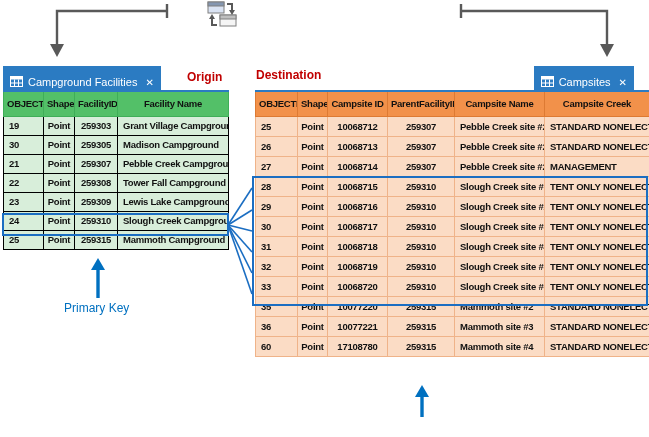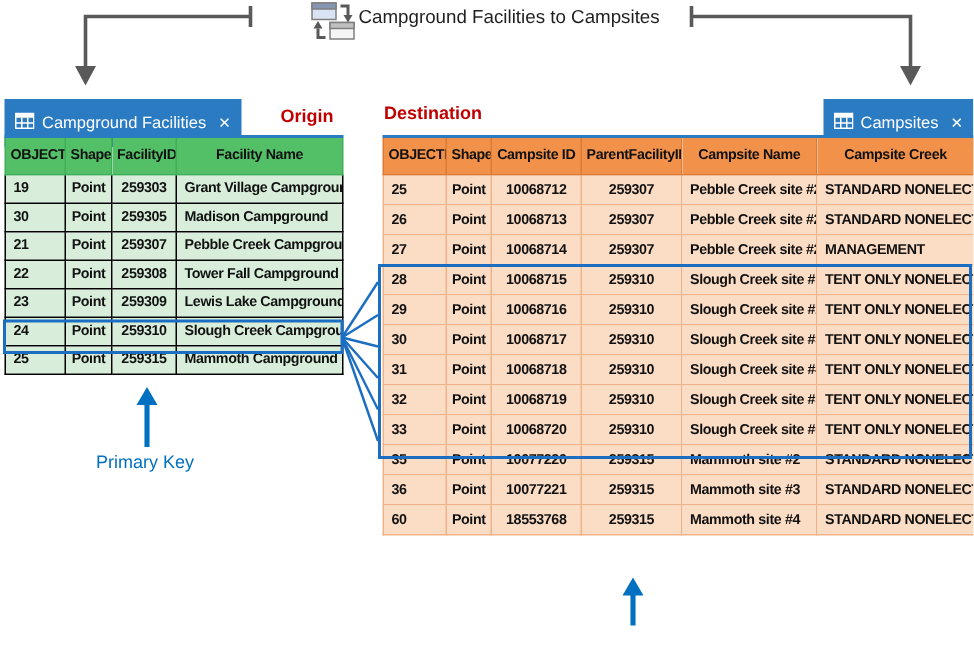--- a/index.html
+++ b/index.html
@@ -25,21 +25,21 @@
   .pk{left:64px;top:301px;}
   .fk{left:390px;top:419px;margin-top:32px;}
 
   .panel{position:absolute;z-index:1;}
   .panel-left{left:3px;top:66px;width:225px;}
   .panel-right{left:255px;top:66px;width:394px;}
   .tab{position:absolute;top:0;display:flex;align-items:center;gap:5px;height:24px;
        padding:16px 7px;background:var(--c-tab_blue,#2B7BC2);color:#fff;font-size:11px;
        white-space:nowrap;box-sizing:border-box;cursor:default;}
   .panel-left .tab{left:0;}
-  .panel-right .tab{right:0;justify-content:flex-end;}
+  .panel-right .tab{right:15px;justify-content:flex-end;}
   .tab .close{font-size:10px;margin-left:3px;}
 
   table{position:absolute;top:24px;left:0;border-collapse:collapse;table-layout:fixed;
         font-size:9.5px;font-weight:bold;letter-spacing:-0.25px;color:#111;}
   th,td{overflow:hidden;white-space:nowrap;padding:0 3px;box-sizing:border-box;}
   th{height:25px;text-align:center;}
   .tbl-green{width:225px;border-top:2px solid var(--c-tab_blue,#2B7BC2);}
   .tbl-green th{background:var(--c-green_header,#53C068);border:1px solid #3fae58;}
   .tbl-green td{background:var(--c-green_cell,#D8EEDA);border:1px solid #000000;height:19px;}
   .tbl-orange{width:394px;border-top:2px solid var(--c-tab_blue,#2B7BC2);}
@@ -92,21 +92,20 @@
       <rect x="1" y="1" width="16" height="4" fill="#8496b0" stroke="#7f7f7f"></rect>
       <rect x="13" y="14" width="16" height="11" fill="#f5f5f5" stroke="#7f7f7f"></rect>
       <rect x="13" y="14" width="16" height="4" fill="#bfbfbf" stroke="#7f7f7f"></rect>
       <path d="M20,3 h5 v6" fill="none" stroke="#595959" stroke-width="2"></path>
       <polygon points="22,9 28,9 25,14" fill="#595959"></polygon>
       <path d="M10,24 h-5 v-6" fill="none" stroke="#595959" stroke-width="2"></path>
       <polygon points="2,18 8,18 5,13" fill="#595959"></polygon>
     </svg>
   </span>
 
-  <div class="title">Campground Facilities to Campsites</div>
   <div class="red-label origin">Origin</div>
   <div class="red-label destination">Destination</div>
   <div class="key-label pk">Primary Key</div>
   <div class="key-label fk">Foreign Key</div>
 
   <div class="panel panel-left">
     <div class="tab">
       <span>
         <svg width="13" height="11" viewBox="0 0 13 11">
           <rect x="0.5" y="0.5" width="12" height="10" fill="none" stroke="#fff"></rect>
@@ -295,21 +294,21 @@
             <td>36</td>
             <td>Point</td>
             <td>10077221</td>
             <td>259315</td>
             <td>Mammoth site #3</td>
             <td>STANDARD NONELECTRIC</td>
           </tr>
           <tr>
             <td>60</td>
             <td>Point</td>
-            <td>18553768</td>
+            <td>17108780</td>
             <td>259315</td>
             <td>Mammoth site #4</td>
             <td>STANDARD NONELECTRIC</td>
           </tr>
         </tbody>
     </table>
   </div>
 
   <div class="hl-box hl-left"></div>
   <div class="hl-box hl-right"></div>

